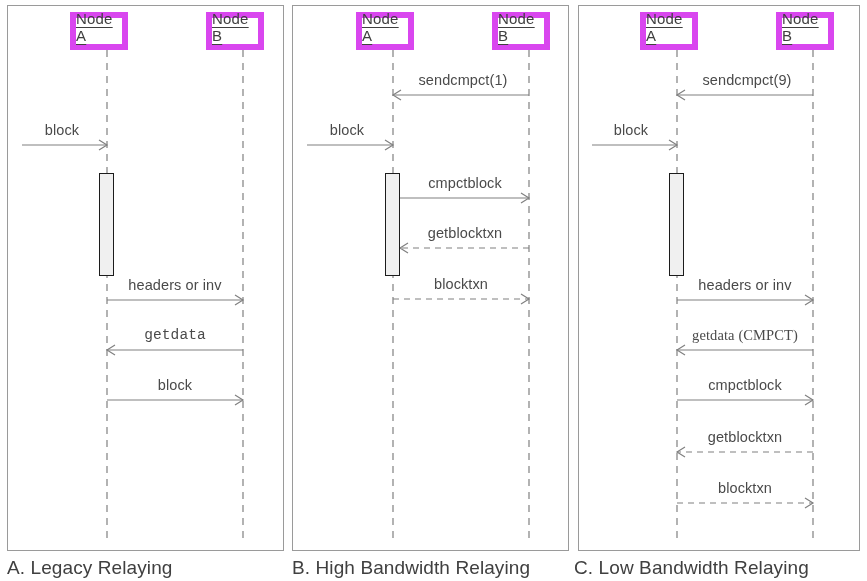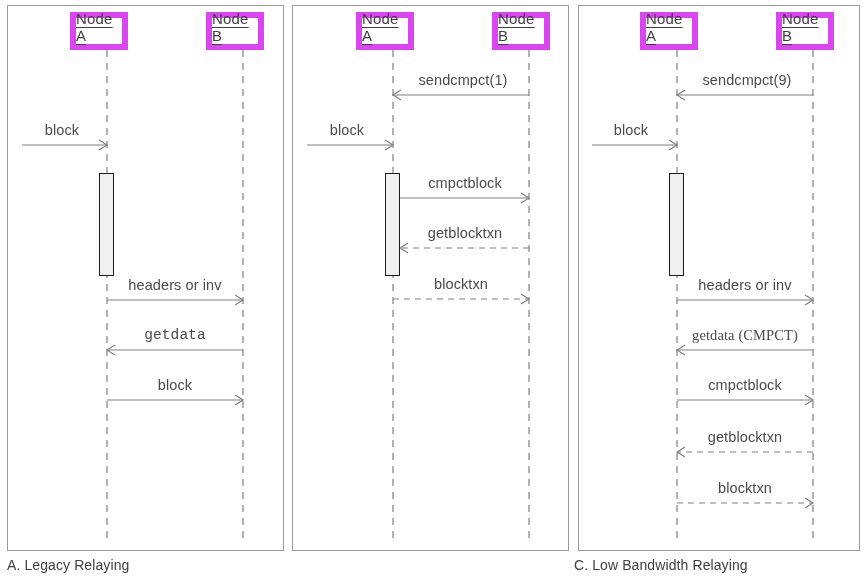--- a/index.html
+++ b/index.html
@@ -29,21 +29,21 @@
     background: #ffffff;
     box-sizing: border-box;
   }
   #panel-a { left: 7px;   width: 277px; }
   #panel-b { left: 292px; width: 277px; }
   #panel-c { left: 578px; width: 282px; }
 
   .caption {
     position: absolute;
     top: 557px;
-    font-size: 14px;
+    font-size: 19px;
     color: #404040;
     white-space: nowrap;
     letter-spacing: 0.1px;
   }
   #caption-a { left: 7px; }
   #caption-b { left: 292px; }
   #caption-c { left: 574px; }
 
   .svg-layer {
     position: absolute;
@@ -177,15 +177,16 @@
       <div class="msg-label" style="left: 747px; top: 72px;">sendcmpct(9)</div>
       <div class="msg-label" style="left: 631px; top: 122px;">block</div>
       <div class="msg-label" style="left: 745px; top: 277px;">headers or inv</div>
       <div class="msg-label" style="left: 745px; top: 327px; font-family: Liberation Serif, serif;">getdata (CMPCT)</div>
       <div class="msg-label" style="left: 745px; top: 377px;">cmpctblock</div>
       <div class="msg-label" style="left: 745px; top: 429px;">getblocktxn</div>
       <div class="msg-label" style="left: 745px; top: 480px;">blocktxn</div>
     </div>
 
   <div class="caption" id="caption-a">A. Legacy Relaying</div>
+  <div class="caption" id="caption-b">B. High Bandwidth Relaying</div>
   <div class="caption" id="caption-c">C. Low Bandwidth Relaying</div>
 
 </div>
 
 </body></html>

